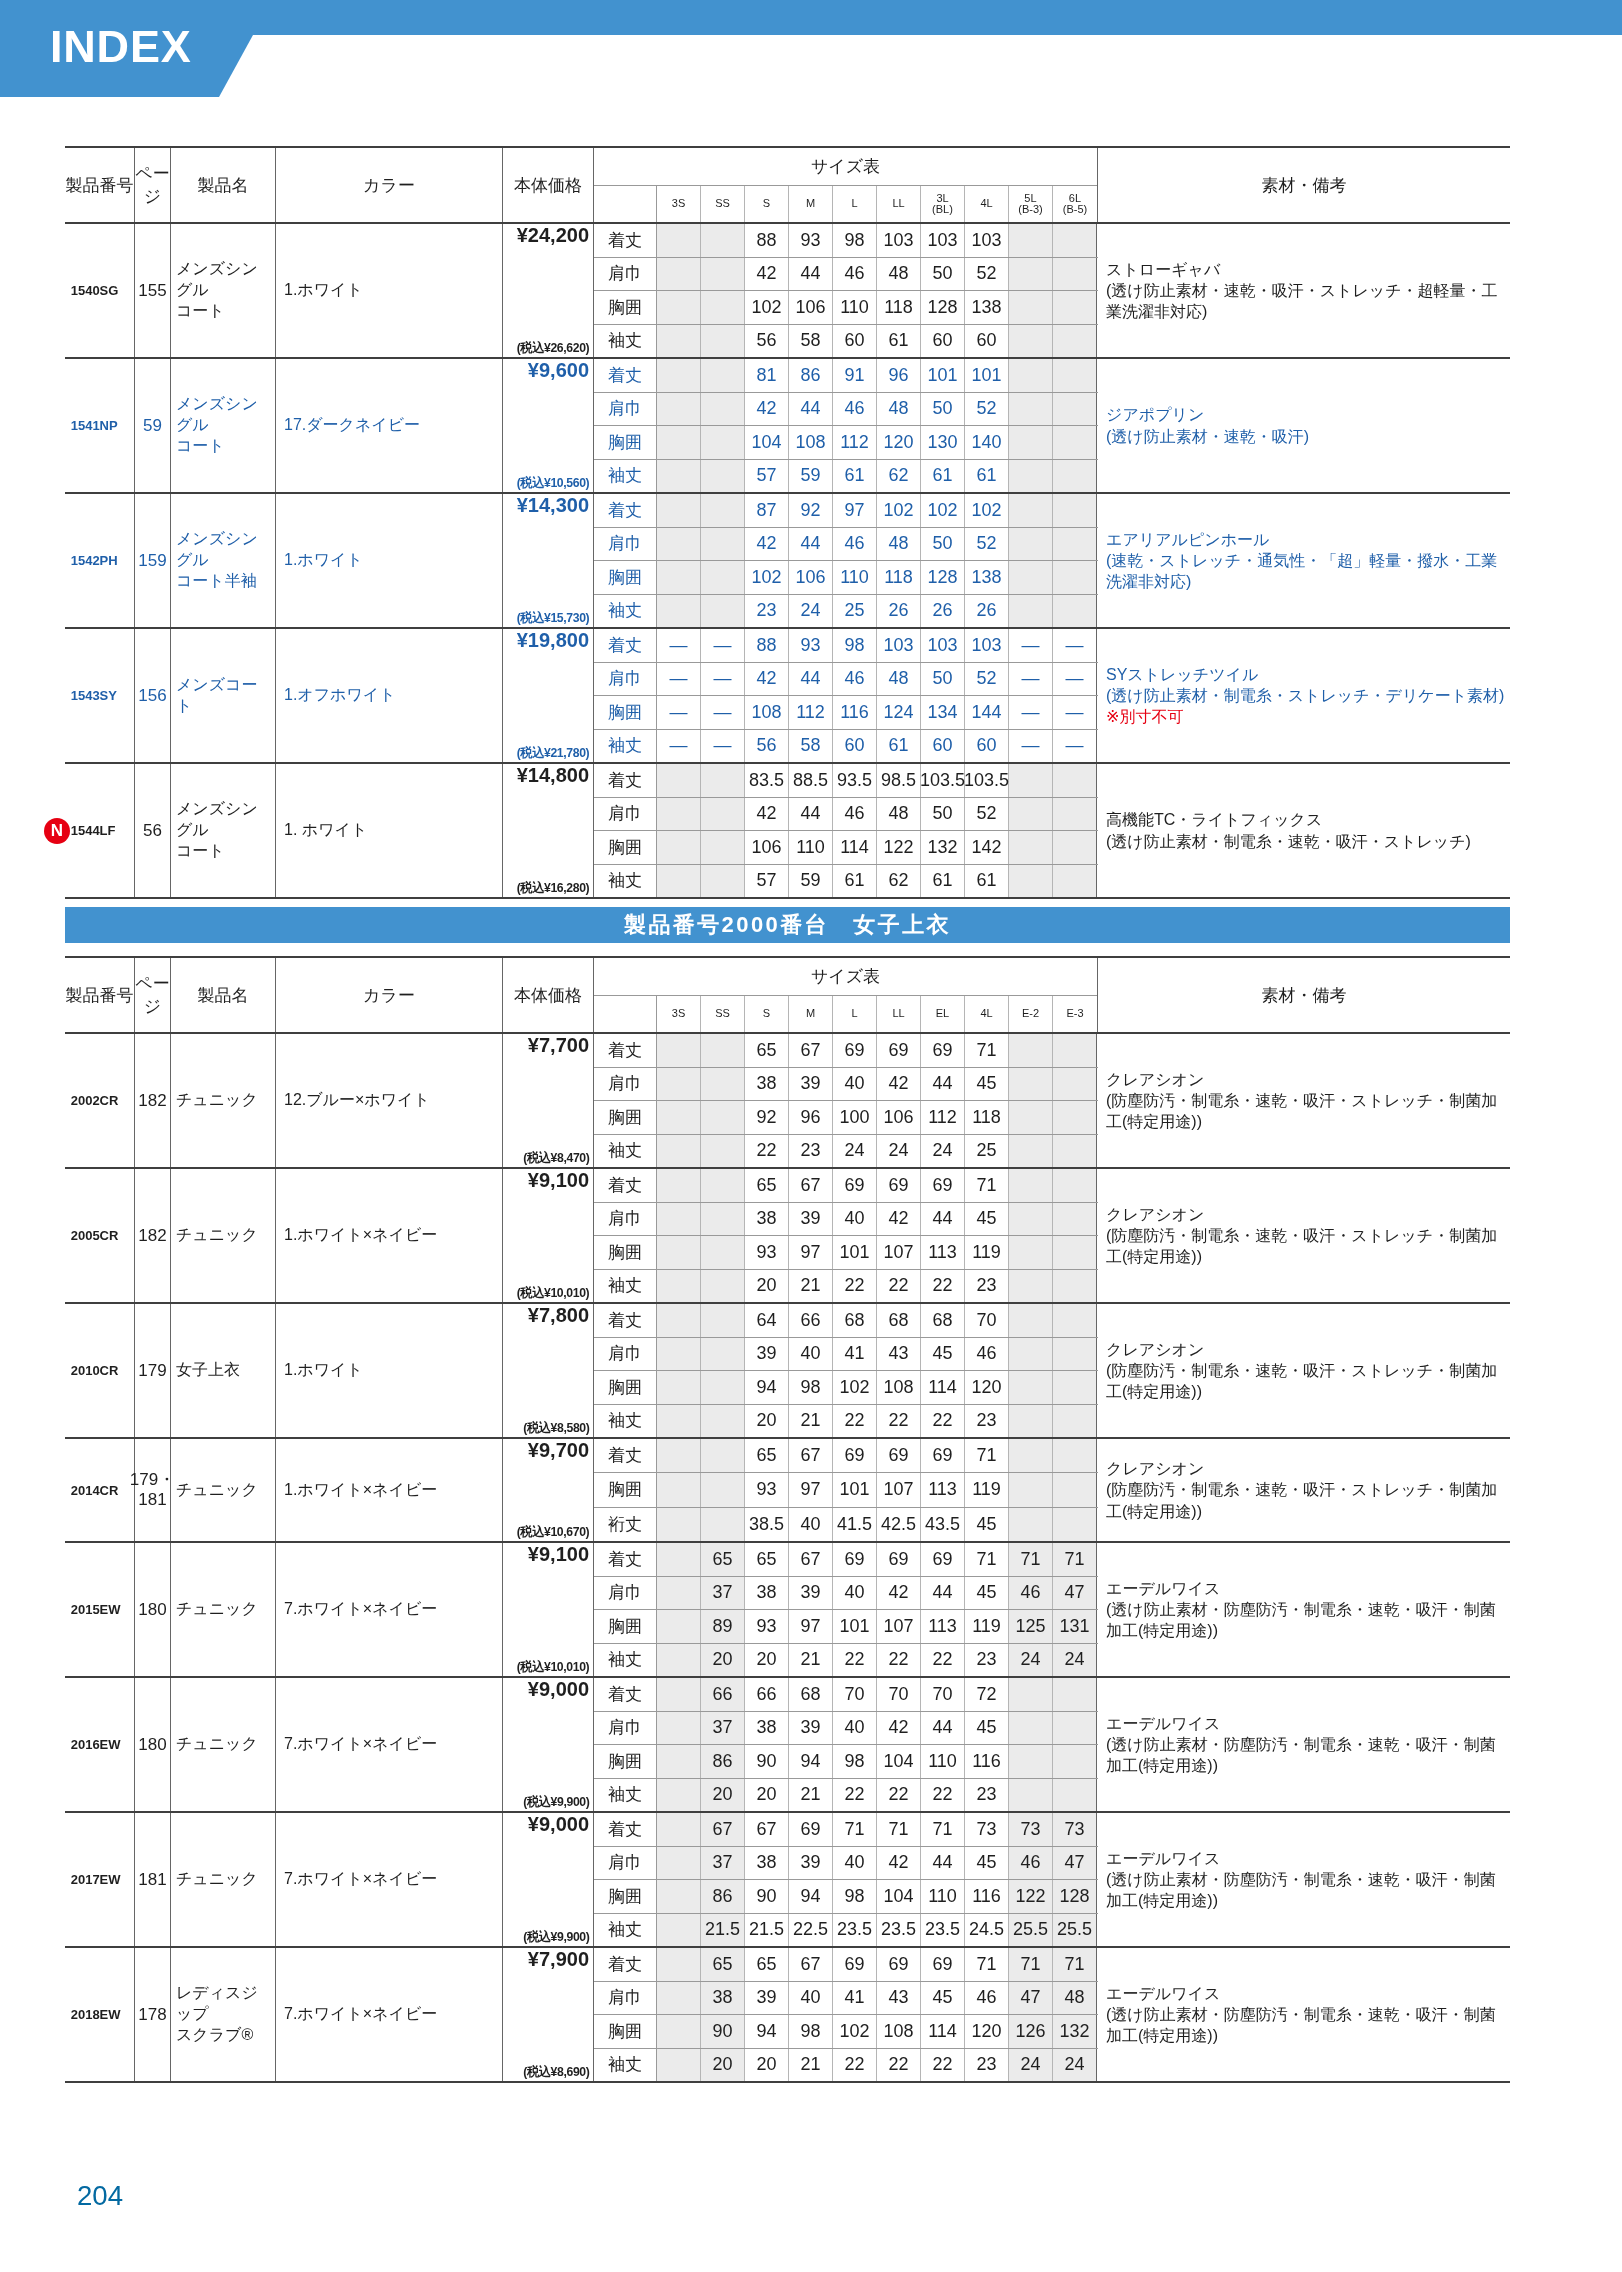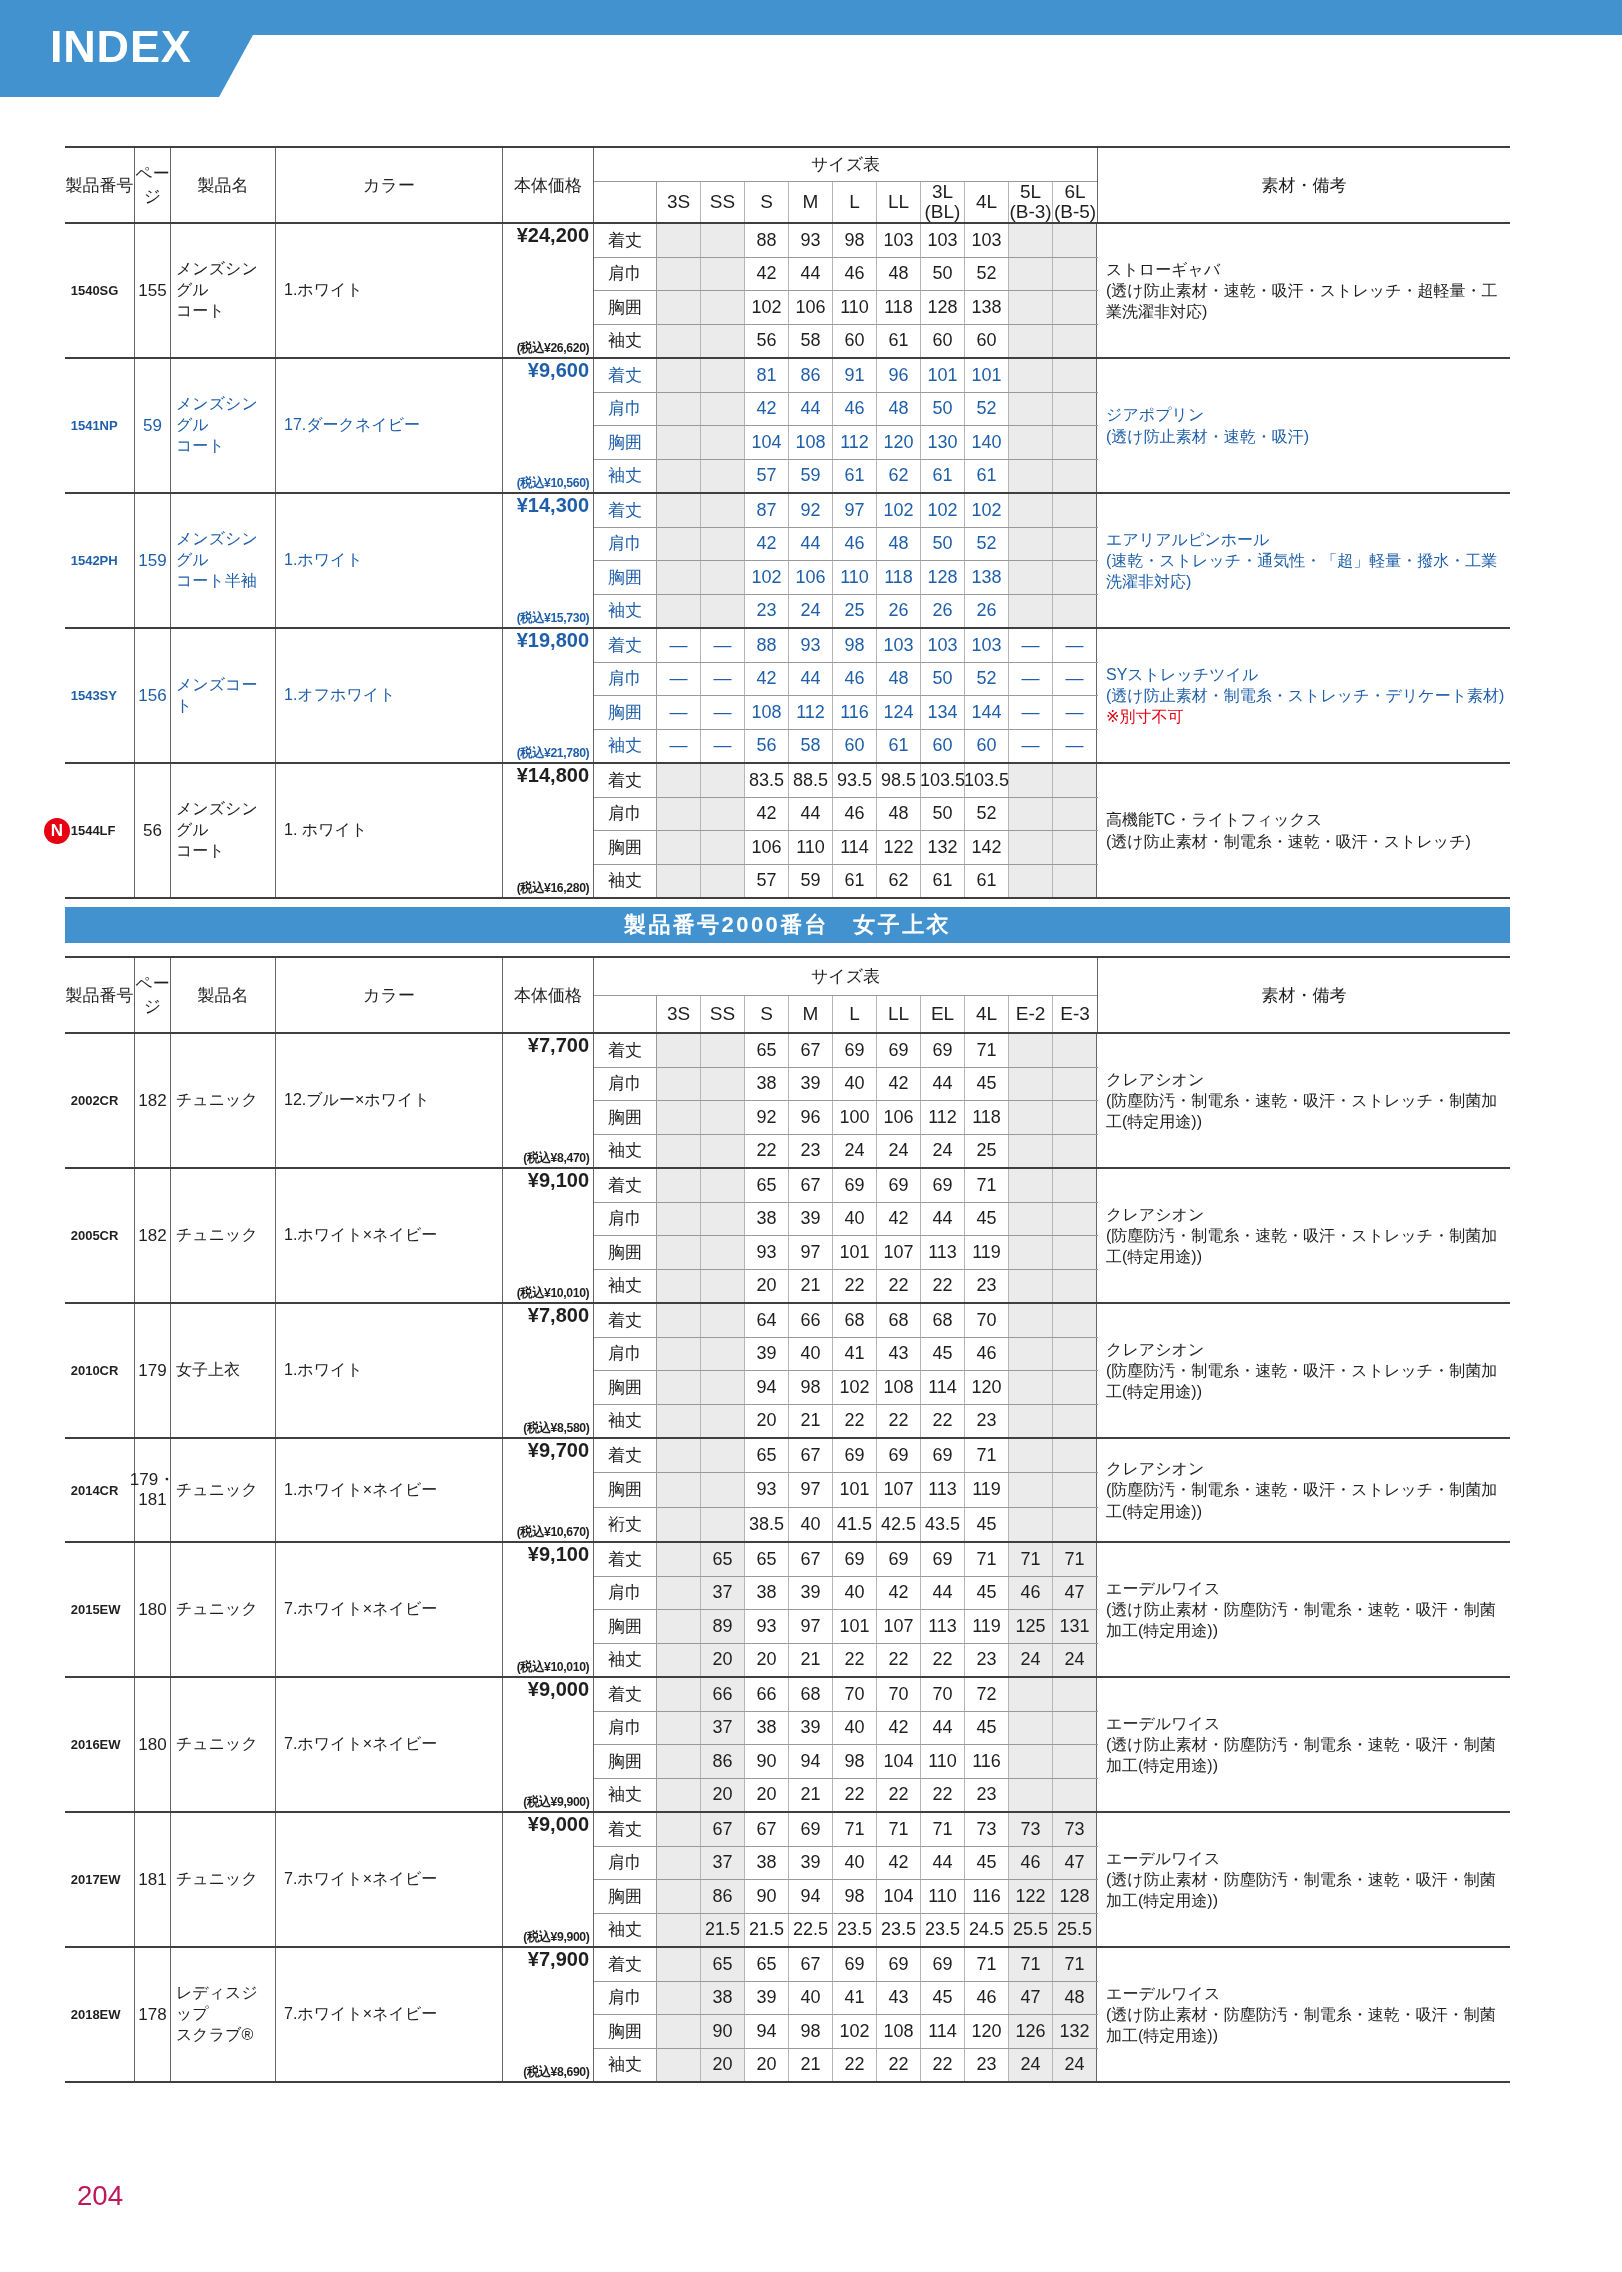--- a/index.html
+++ b/index.html
@@ -21,21 +21,21 @@
   .catalog-table { border-top:2.4px solid #3f3f3f; width:100%; }
   
   .t-header { display:flex; height:76px; border-bottom:2.4px solid #3f3f3f; font-size:17px; }
   .hc { display:flex; align-items:center; justify-content:center; border-right:0.8px solid #666; text-align:center; }
   .w-no{width:70px;} .w-page{width:36px;} .w-name{width:105px;} .w-color{width:227px;} .w-price{width:91px;}
   .size-head { width:504px; display:flex; flex-direction:column; border-right:0.8px solid #666; }
   .size-head-top { flex:1.05; display:flex; align-items:center; justify-content:center; border-bottom:1.6px solid #999; }
   .size-head-bottom { flex:1; display:flex; }
   .sh-spacer { width:63px; border-right:0.8px solid #999; }
   .sh-size { width:44px; border-right:0.8px solid #b5b5b5; display:flex; align-items:center; justify-content:center;
-             font-size:19px; line-height:1.05; text-align:center; white-space:pre-line; }
+             font-size:11px; line-height:1.05; text-align:center; white-space:pre-line; }
   .sh-size:last-child { border-right:none; }
   .hc-material { flex:1; border-right:none; }
   
   .p-row { display:flex; border-bottom:2.4px solid #3f3f3f; position:relative; }
   .tone-black { color:#1f1f1f; }
   .tone-blue  { color:var(--rowblue); }
   .c-no { width:70px; border-right:0.8px solid #666; display:flex; align-items:center; padding-left:5.7px;
           font-weight:bold; font-size:13px; }
   .c-page { width:36px; border-right:0.8px solid #666; display:flex; align-items:center; justify-content:center;
             font-size:17px; text-align:center; white-space:pre-line; line-height:1.15; }
@@ -62,21 +62,21 @@
   .mat-warn { color:var(--red); }
   
   .section-divider { margin-top:8px; margin-bottom:13px; height:36px; background:var(--accent); color:#fff;
                      display:flex; align-items:center; justify-content:center; font-size:22px; font-weight:bold;
                      letter-spacing:2.4px; }
   
   .new-badge { position:absolute; left:-21px; top:50%; transform:translateY(-50%); width:26px; height:26px;
                border-radius:50%; background:var(--red); color:#fff; font-weight:bold; font-size:17px;
                display:flex; align-items:center; justify-content:center; }
   
-  .page-number { position:absolute; left:77px; top:2180px; font-size:27.6px; color:#be185d; }
+  .page-number { position:absolute; left:77px; top:2180px; font-size:27.6px; color:#0369a1; }
 </style>
 </head>
 <body>
 
 <div id="page" style="--accent: #4292cf; --rowblue: #1f5fa9; --red: #e60012; --shade: #ebebeb;">
   <div class="banner">
     <div class="banner-strip"></div>
     <div class="banner-block"></div>
     <div class="banner-title">INDEX</div>
   </div>

